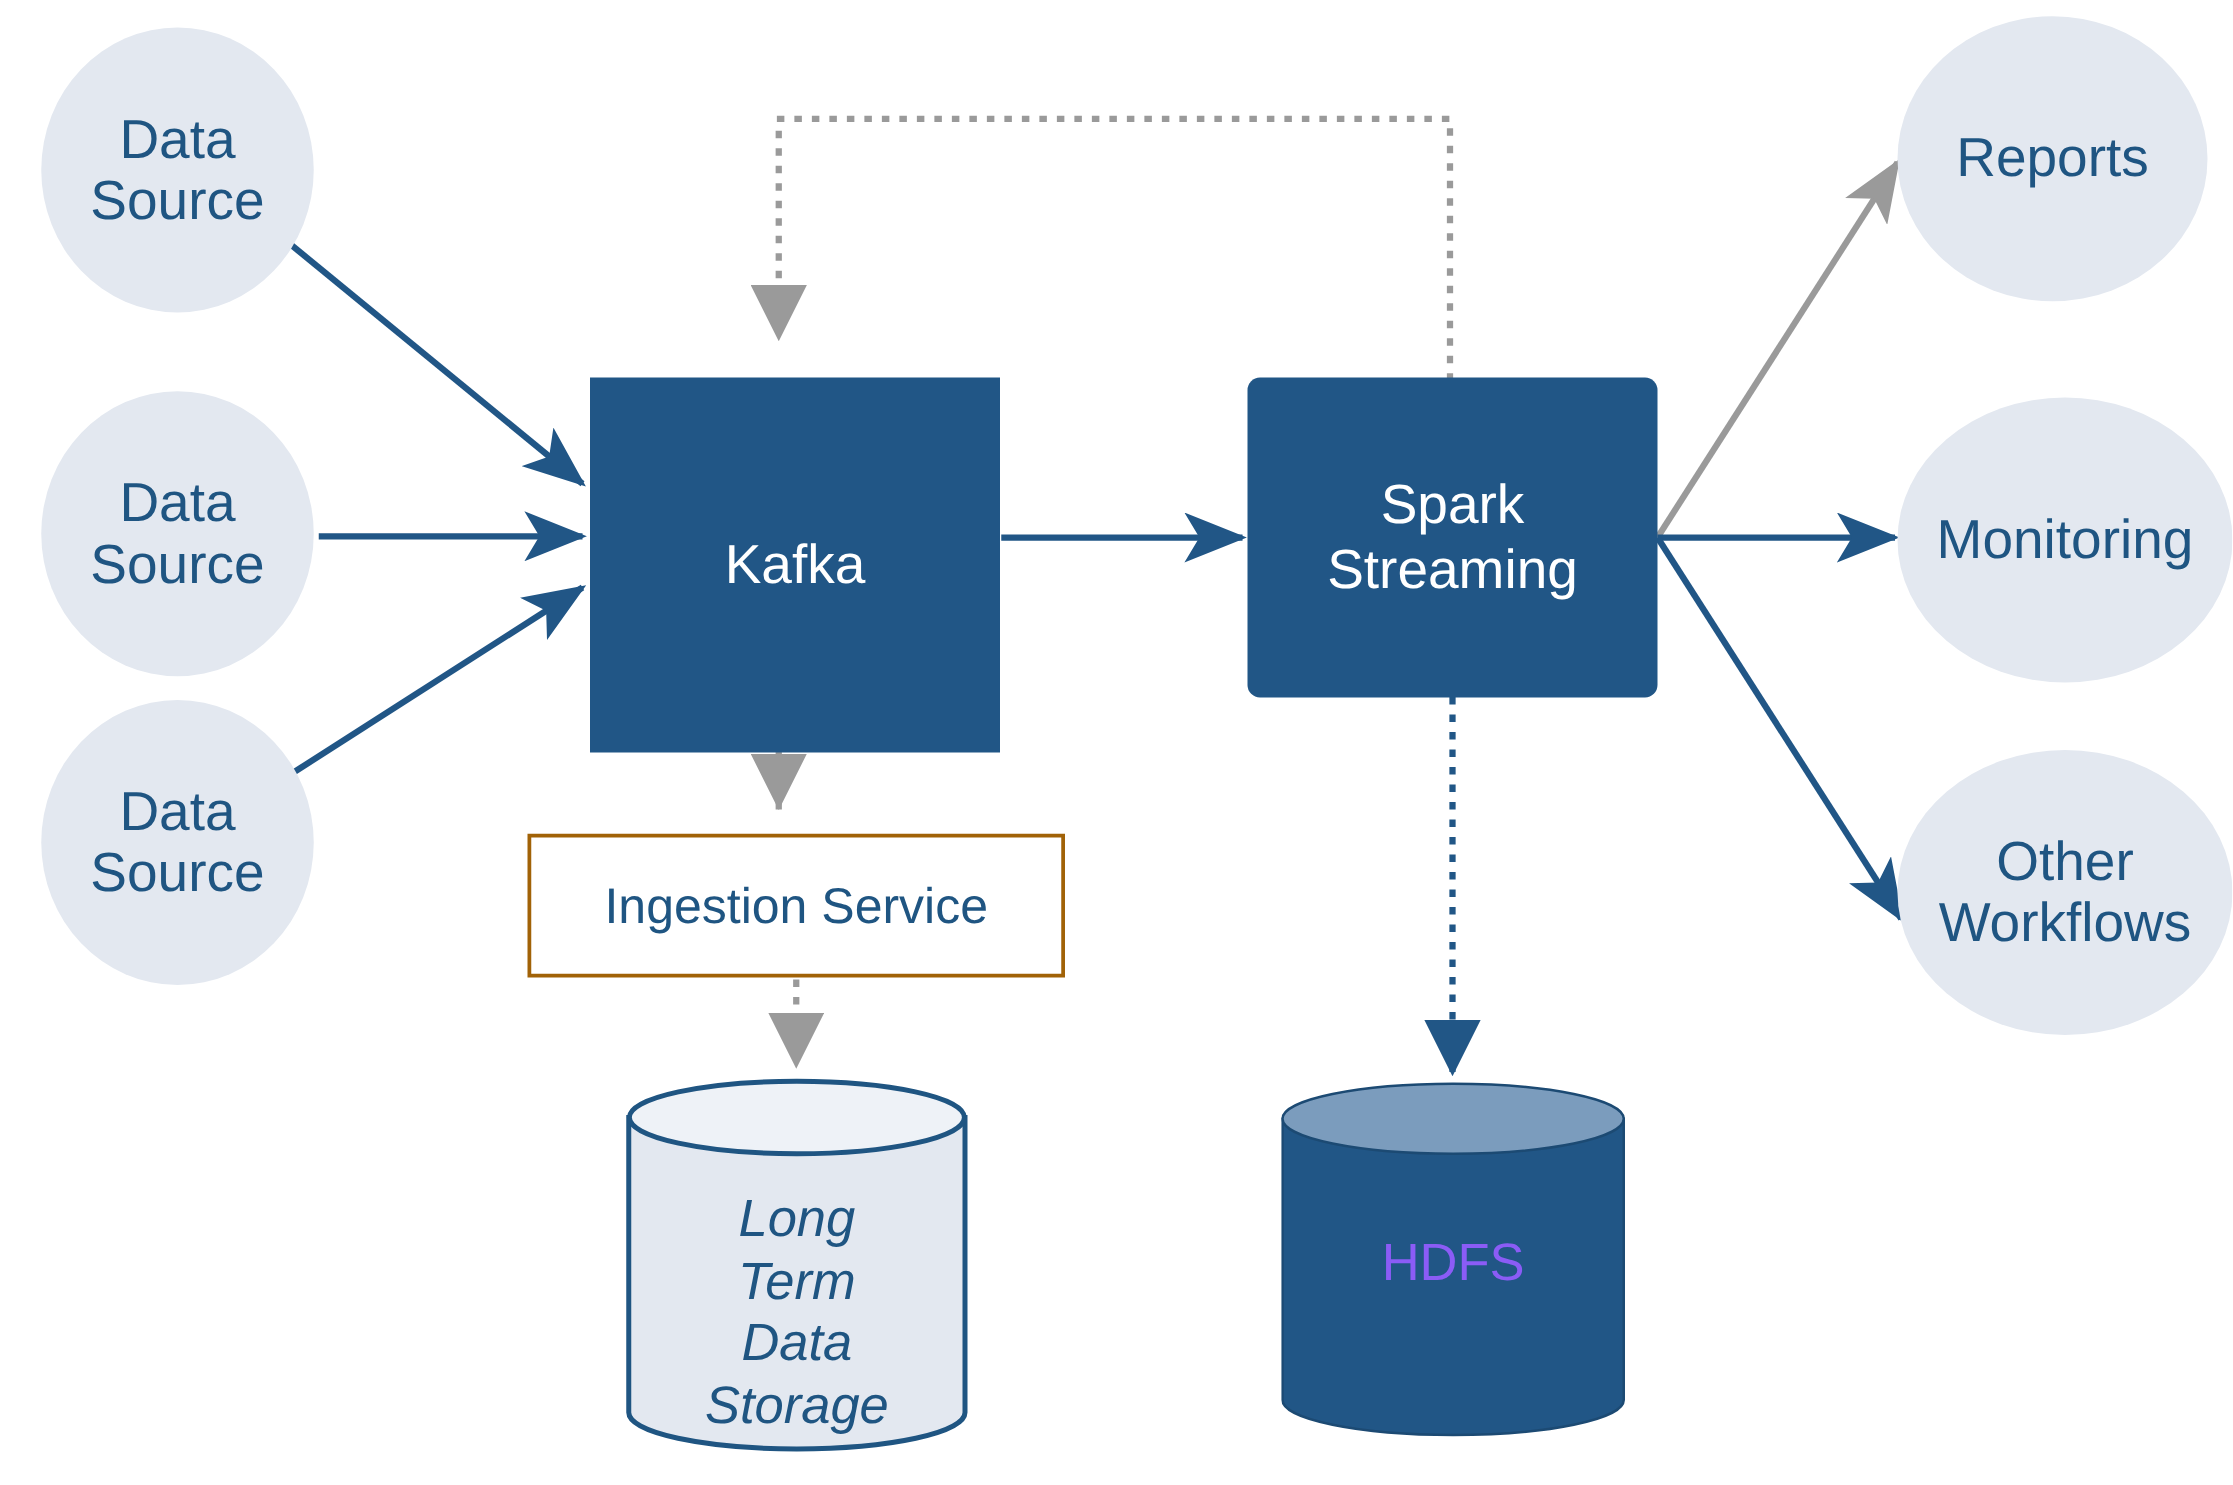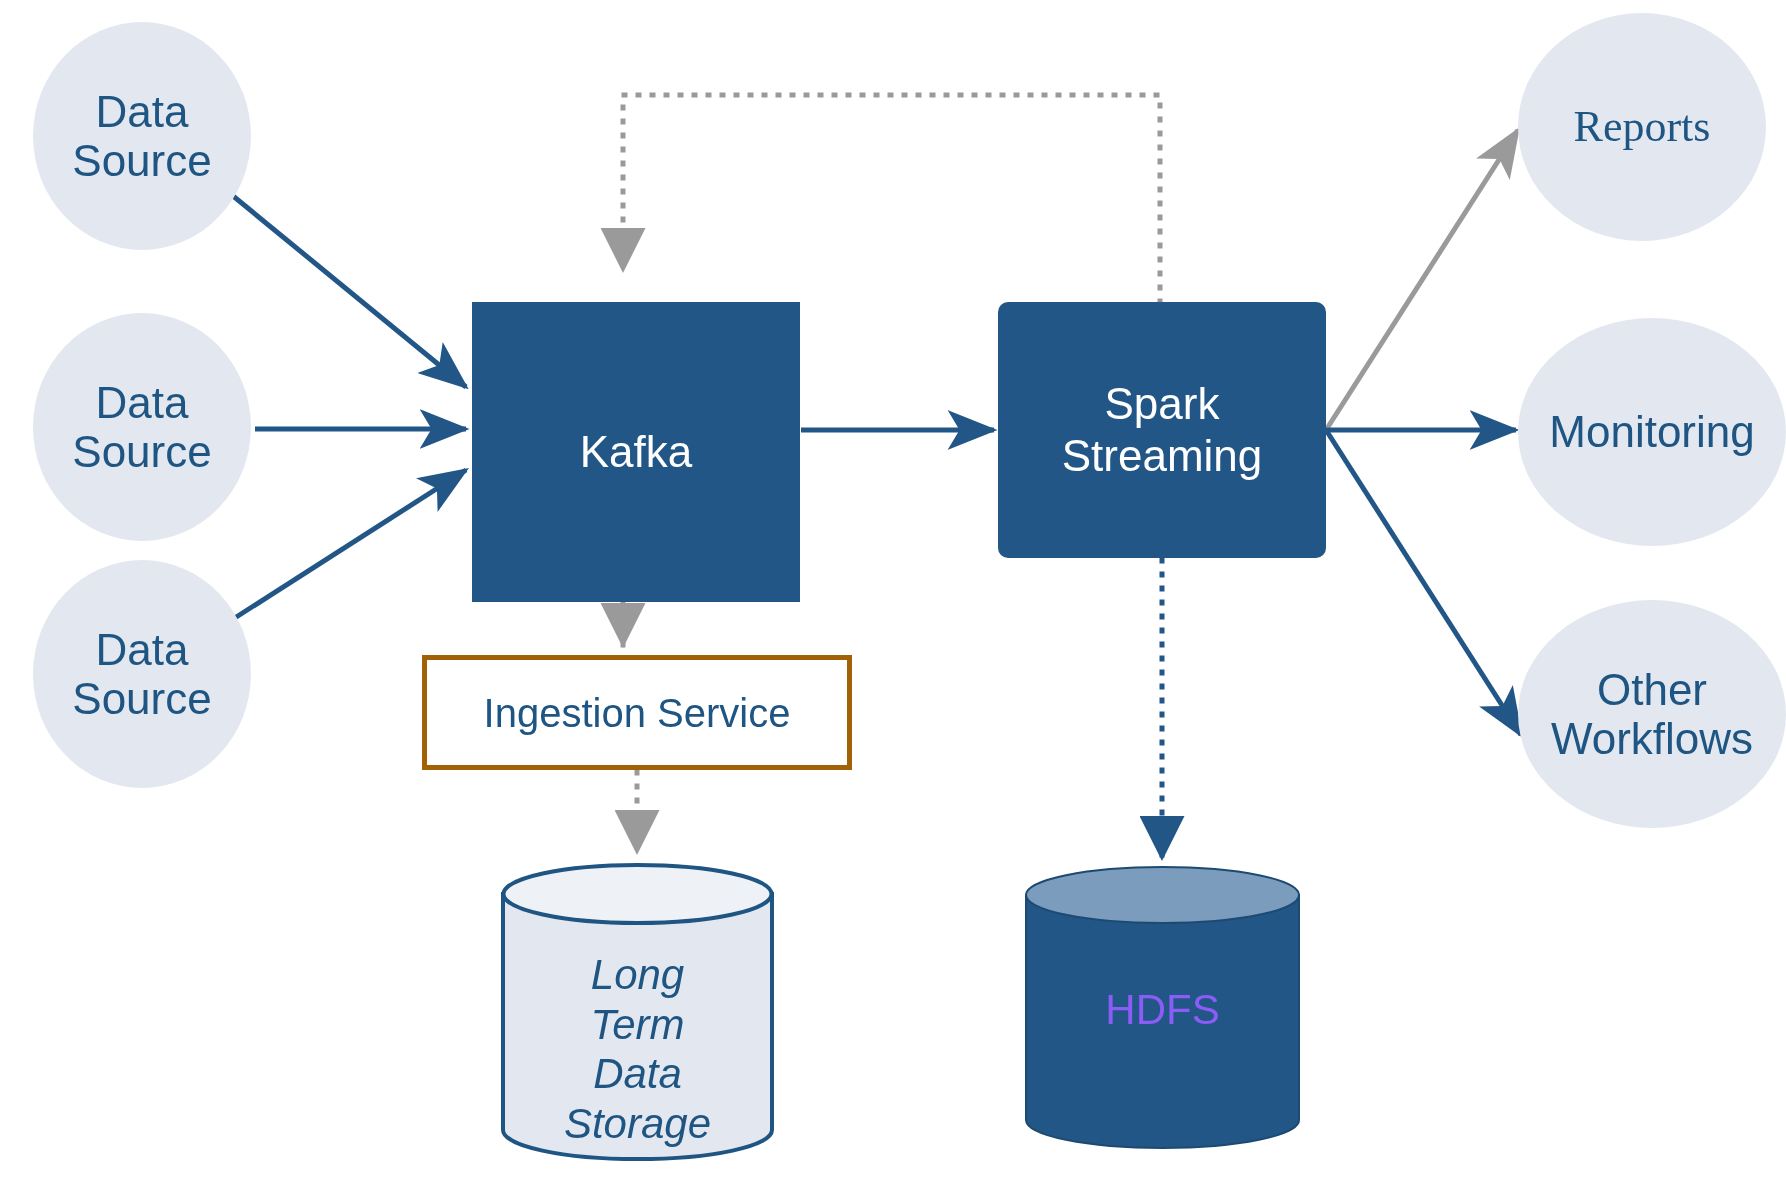--- a/index.html
+++ b/index.html
@@ -42,25 +42,26 @@
   }
   .box-solid {
     background: #215686;
     color: #ffffff;
     font-size: 44px;
     line-height: 1.18;
     font-weight: 400;
   }
   .box-outline {
     background: #ffffff;
-    border: 5px solid #a16207;
+    border: 3px solid #a16207;
     color: #1f5582;
     font-size: 40px;
     line-height: 1.15;
     font-weight: 400;
+    margin-top: 12px;
   }
   .cyl {
     position: absolute;
   }
   .cyl-label {
     position: absolute;
     left: 0;
     width: 100%;
     text-align: center;
     font-size: 42px;
@@ -154,21 +155,21 @@
   </div>
 
   <div class="cyl" style="left:1025px; top:865px; width:275px; height:285px;">
     <svg width="275" height="285" viewBox="0 0 275 285" xmlns="http://www.w3.org/2000/svg">
       <path d="M 1 30 L 1 255 A 136.5 28 0 0 0 274 255 L 274 30 Z" fill="#215686" stroke="#1c4a73" stroke-width="2"></path>
       <ellipse cx="137.5" cy="30" rx="136.5" ry="28" fill="#7b9cbd" stroke="#1c4a73" stroke-width="2"></ellipse>
     </svg>
     <div class="cyl-label dark" style="top:120px; white-space:pre-line;">HDFS</div>
   </div>
 
-  <div class="node circle-node" style="left:1518px; top:13px; width:248px; height:228px;font-family:Liberation Serif, serif;">
+  <div class="node circle-node" style="left:1518px; top:13px; width:248px; height:228px;">
     <span style="white-space:pre-line;">Reports</span>
   </div>
 
   <div class="node circle-node" style="left:1518px; top:318px; width:268px; height:228px;">
     <span style="white-space:pre-line;">Monitoring</span>
   </div>
 
   <div class="node circle-node" style="left:1518px; top:600px; width:268px; height:228px;">
     <span style="white-space:pre-line;">Other
 Workflows</span>

